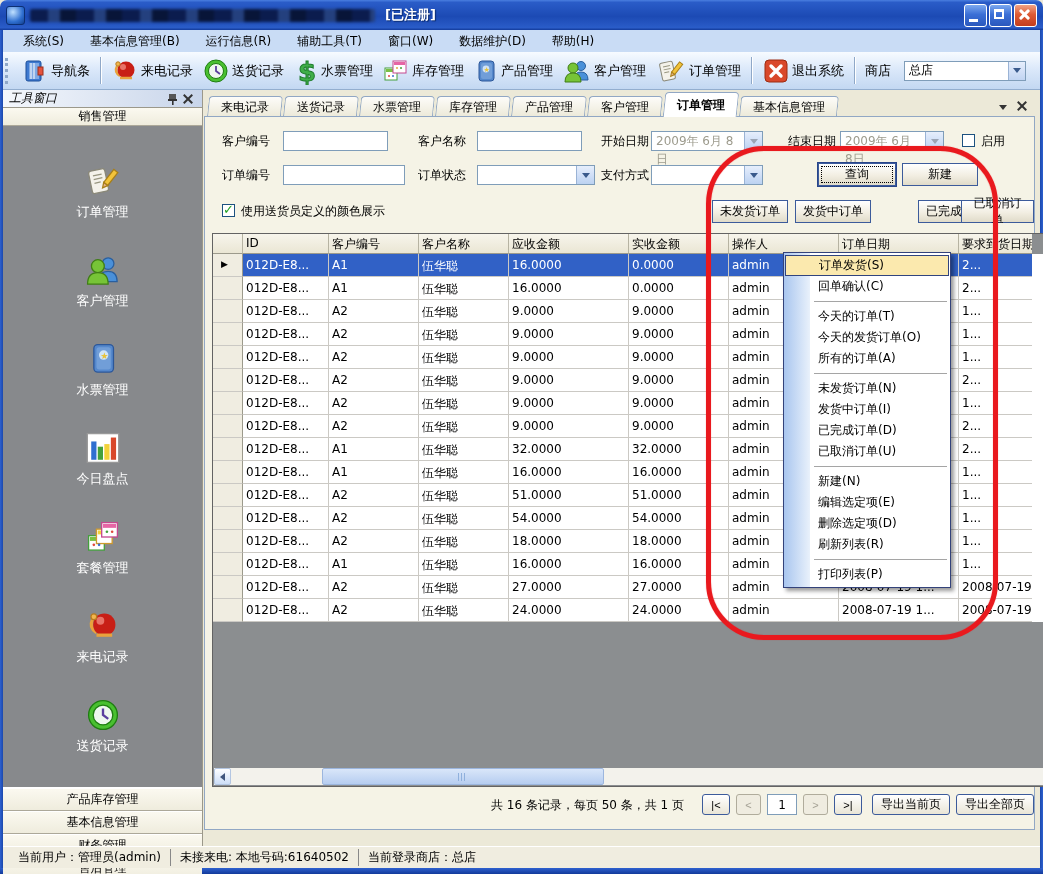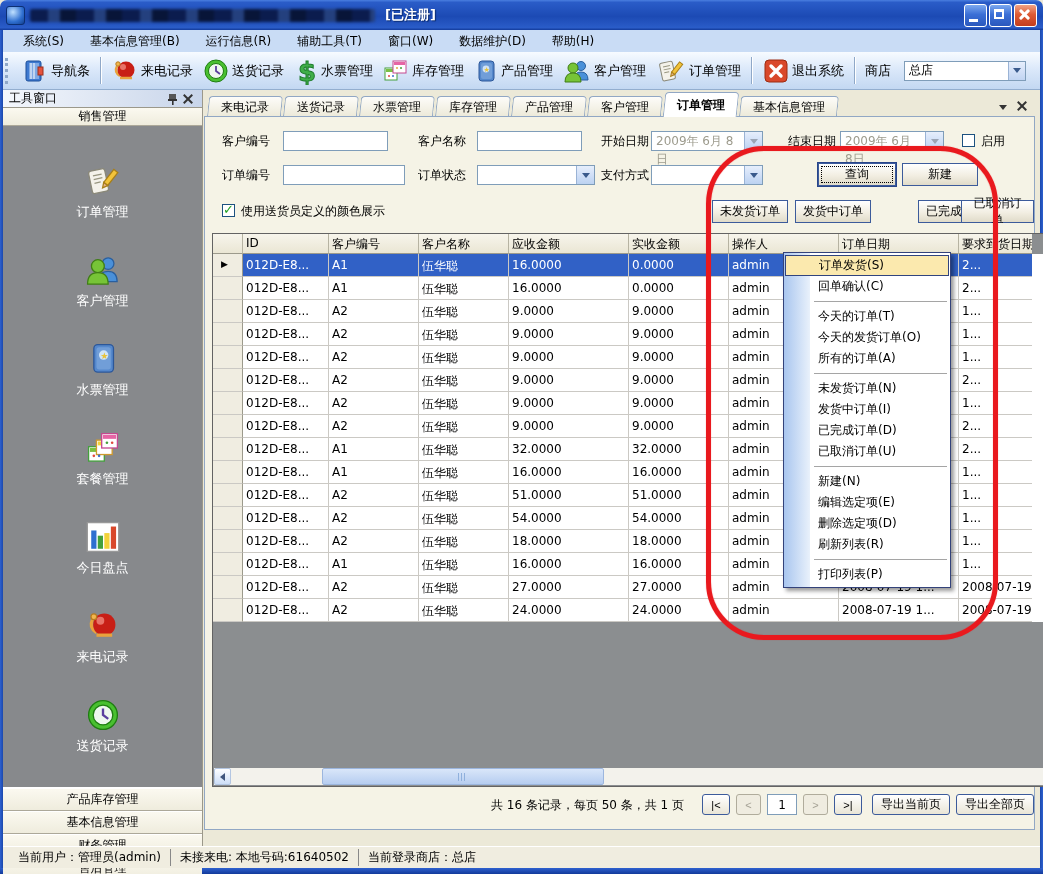--- a/index.html
+++ b/index.html
@@ -43,21 +43,21 @@
   .combo{background:#fff;border:1px solid #7f9db9;height:20px;display:flex;align-items:center;box-sizing:border-box;}
   .combo .val{flex:1;padding:0 4px;font-size:12px;}
   .combo .drop{width:16px;height:18px;background:linear-gradient(180deg,#e6eefc,#c1d4f2);border-left:1px solid #9ab3d5;
     display:flex;align-items:center;justify-content:center;}
   .arr-dn{width:0;height:0;border-left:4px solid transparent;border-right:4px solid transparent;border-top:5px solid #3a5a8c;}
   
   .sidebar{position:absolute;left:3px;top:90px;width:199px;height:756px;display:flex;flex-direction:column;
     border-right:1px solid #9b988a;background:#87898c;}
   .sb-head{height:22px;background:linear-gradient(90deg,#f4f7fc,#c8d5ea);display:flex;align-items:center;
     padding:0 6px;border-bottom:1px solid #9b988a;}
-  .sb-head .t{flex:1;}
+  .sb-head .t{flex:1;font-style:italic;}
   .sb-hbtn{width:16px;height:16px;display:flex;align-items:center;justify-content:center;color:#222;font-size:11px;}
   .sb-group{height:21px;background:linear-gradient(180deg,#fbf9f0,#efecdd);border-bottom:1px solid #aca899;
     display:flex;align-items:center;justify-content:center;font-size:12px;}
   .sb-body{flex:1;display:flex;flex-direction:column;align-items:center;padding-top:38px;gap:0;}
   .sb-item{width:120px;height:89px;display:flex;flex-direction:column;align-items:center;justify-content:flex-start;
     color:#fff;gap:5px;font-size:13px;}
   .sb-bottom{border-top:1px solid #fff;}
   .sb-bottom .sb-group{border-top:1px solid #fff;}
   
   .content{position:absolute;left:204px;top:90px;width:833px;height:756px;}
@@ -322,42 +322,42 @@
       <svg width="32" height="34" viewBox="0 0 24 26">
           <rect x="5" y="2" width="15" height="21" rx="3" fill="#5588cc" stroke="#2c5799"></rect>
           <rect x="7" y="4" width="11" height="17" rx="2" fill="#7ea8dd" opacity=".7"></rect>
           <circle cx="12.5" cy="10" r="3.6" fill="#cfe3f7"></circle>
           <text x="10" y="13" font-size="7" fill="#e8c23a">★</text>
         </svg>
       <span>水票管理</span>
     </div>
     <div class="sb-item">
       <svg width="36" height="34" viewBox="0 0 26 26">
+          <rect x="1" y="2" width="24" height="22" fill="#fff" stroke="#999"></rect>
+          <rect x="4" y="8" width="4" height="14" fill="#2f6fd0"></rect>
+          <rect x="9" y="12" width="4" height="10" fill="#44a03c"></rect>
+          <rect x="14" y="10" width="4" height="12" fill="#f3d23a"></rect>
+          <rect x="19" y="5" width="4" height="17" fill="#d9482b"></rect>
+        </svg>
+      <span>今日盘点</span>
+    </div>
+    <div class="sb-item">
+      <svg width="36" height="34" viewBox="0 0 26 26">
           <rect x="2" y="12" width="12" height="11" fill="#fff" stroke="#44a03c"></rect>
           <rect x="3" y="13" width="10" height="3" fill="#7bc043"></rect>
           <rect x="8" y="7" width="12" height="11" fill="#fff" stroke="#d09a2c"></rect>
           <rect x="9" y="8" width="10" height="3" fill="#f3d23a"></rect>
           <rect x="12" y="2" width="12" height="11" fill="#fff" stroke="#c4488f"></rect>
           <rect x="13" y="3" width="10" height="3" fill="#e665a5"></rect>
           <circle cx="6" cy="19" r="1" fill="#e0483e"></circle>
           <circle cx="10" cy="19" r="1" fill="#3d6fd0"></circle>
           <circle cx="16" cy="9" r="1" fill="#44a03c"></circle>
           <circle cx="20" cy="9" r="1" fill="#e0483e"></circle>
         </svg>
       <span>套餐管理</span>
-    </div>
-    <div class="sb-item">
-      <svg width="36" height="34" viewBox="0 0 26 26">
-          <rect x="1" y="2" width="24" height="22" fill="#fff" stroke="#999"></rect>
-          <rect x="4" y="8" width="4" height="14" fill="#2f6fd0"></rect>
-          <rect x="9" y="12" width="4" height="10" fill="#44a03c"></rect>
-          <rect x="14" y="10" width="4" height="12" fill="#f3d23a"></rect>
-          <rect x="19" y="5" width="4" height="17" fill="#d9482b"></rect>
-        </svg>
-      <span>今日盘点</span>
     </div>
     <div class="sb-item">
       <svg width="34" height="34" viewBox="0 0 26 26">
           <path d="M5 8 q-3 6 3 10" fill="none" stroke="#e8a33d" stroke-width="2.5"></path>
           <circle cx="14" cy="12" r="8.5" fill="#c81f16"></circle>
           <circle cx="11" cy="9" r="3" fill="#f08a7e" opacity=".8"></circle>
           <circle cx="6" cy="6" r="2.2" fill="#f2b64e" stroke="#b97c1e"></circle>
           <path d="M8 20 h12" stroke="#e8a33d" stroke-width="2.5"></path>
         </svg>
       <span>来电记录</span>

